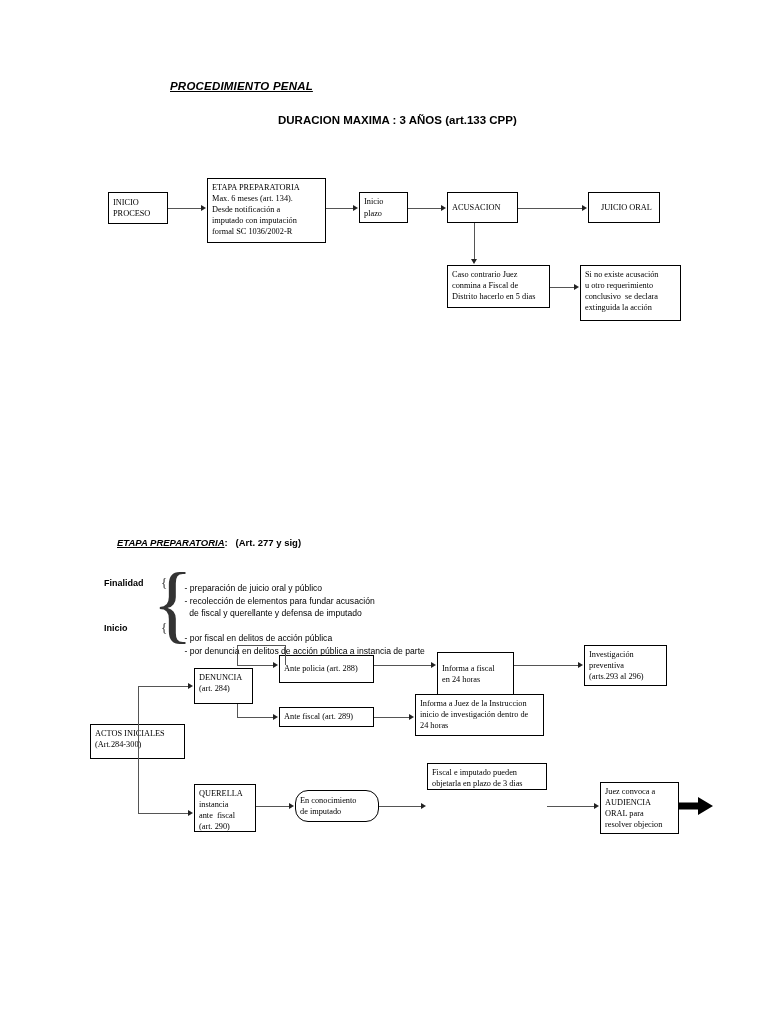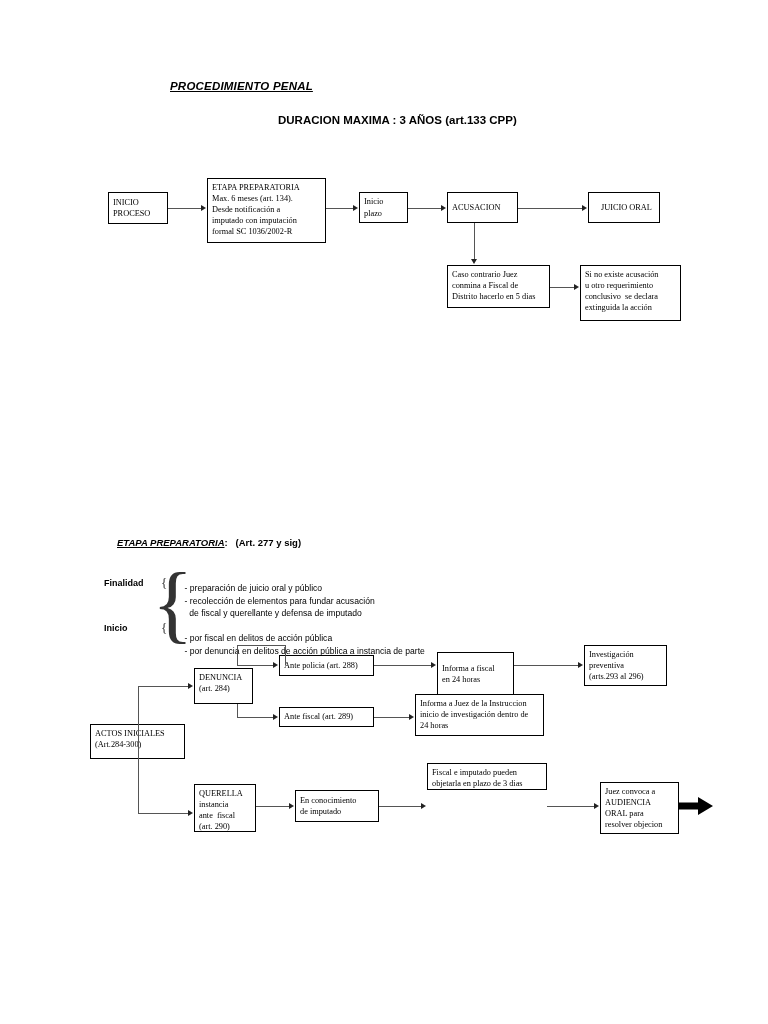--- a/index.html
+++ b/index.html
@@ -139,21 +139,21 @@
   <div class="box" style="left:90px;top:724px;width:95px;height:35px;">
     <span class="ln">ACTOS INICIALES</span>
     <span class="ln">(Art.284-300)</span>
   </div>
 
   <div class="box" style="left:194px;top:668px;width:59px;height:36px;">
     <span class="ln">DENUNCIA</span>
     <span class="ln">(art. 284)</span>
   </div>
 
-  <div class="box center" style="left:279px;top:655px;width:95px;height:21px;">
+  <div class="box center" style="left:279px;top:655px;width:95px;height:28px;">
     <span class="ln">Ante policia (art. 288)</span>
   </div>
 
   <div class="box center" style="left:279px;top:707px;width:95px;height:20px;">
     <span class="ln">Ante fiscal (art. 289)</span>
   </div>
 
   <div class="box center" style="left:437px;top:652px;width:77px;height:44px;">
     <span>
       <span class="ln">Informa a fiscal</span>
@@ -173,21 +173,21 @@
     <span class="ln">24 horas</span>
   </div>
 
   <div class="box" style="left:194px;top:784px;width:62px;height:48px;">
     <span class="ln">QUERELLA</span>
     <span class="ln">instancia</span>
     <span class="ln">ante  fiscal</span>
     <span class="ln">(art. 290)</span>
   </div>
 
-  <div class="box center" style="left:295px;top:790px;width:84px;height:32px;">
+  <div class="box center" style="left:295px;top:790px;width:84px;height:32px;border-radius:13px;">
     <span>
       <span class="ln">En conocimiento</span>
       <span class="ln">de imputado</span>
     </span>
   </div>
 
   <div class="box" style="left:427px;top:763px;width:120px;height:27px;">
     <span class="ln">Fiscal e imputado pueden</span>
     <span class="ln">objetarla en plazo de 3 dias</span>
     <span class="ln">desde notificacion (art.291)</span>

